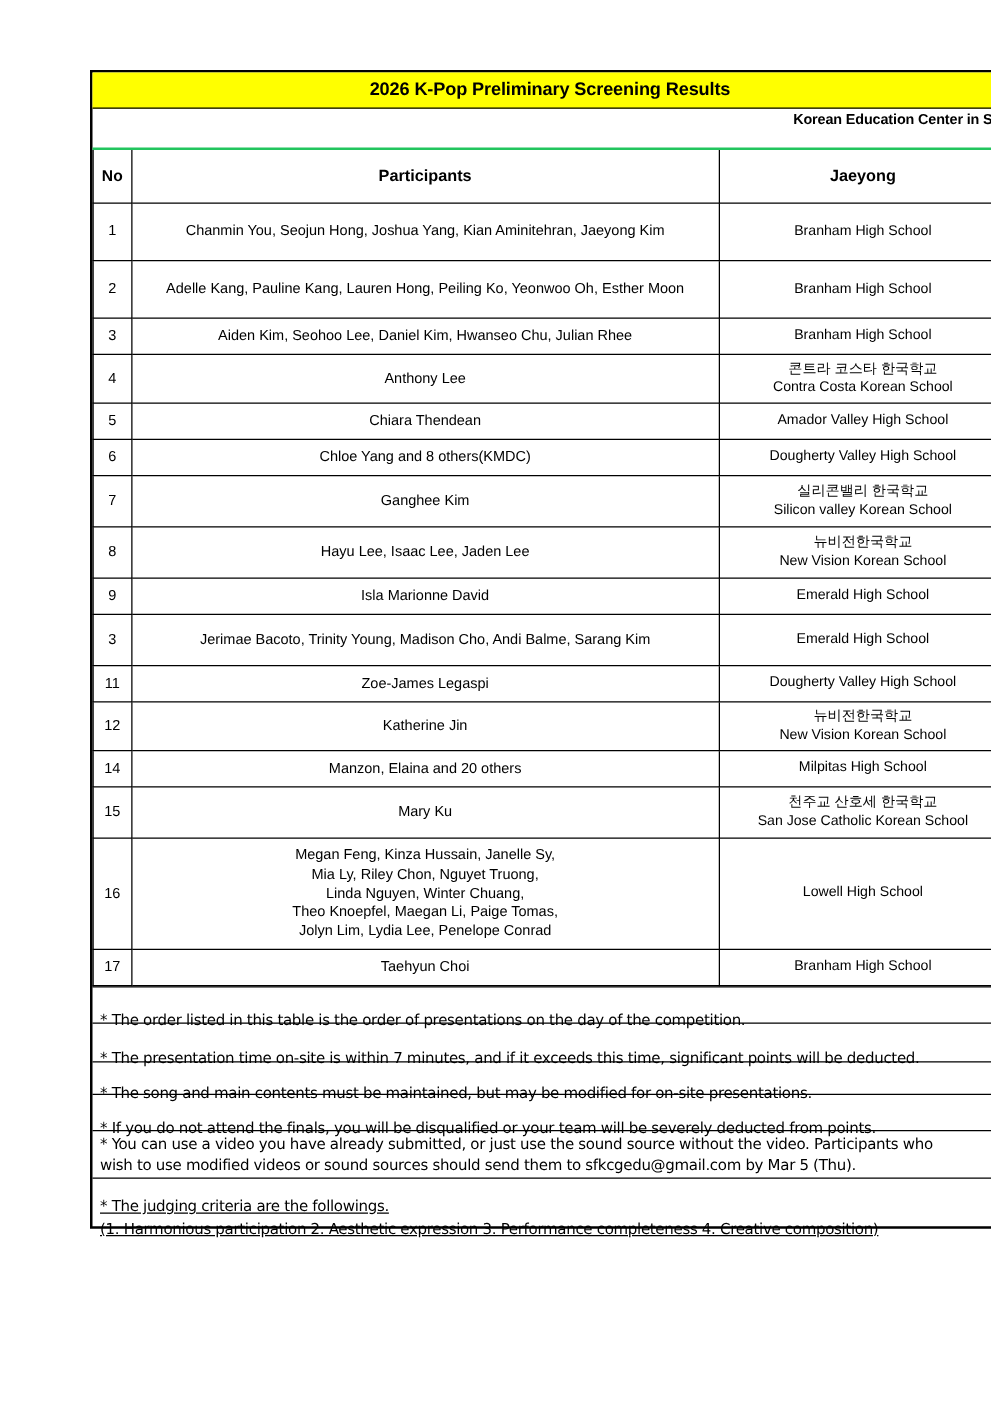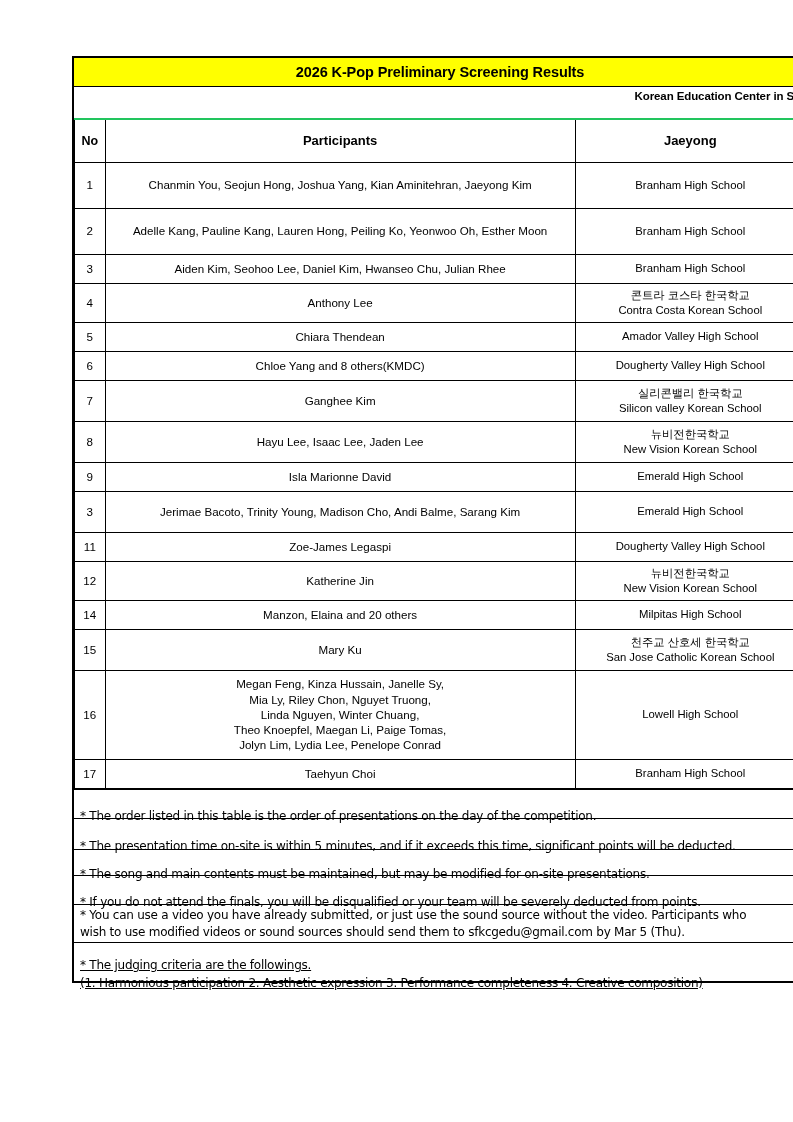--- a/index.html
+++ b/index.html
@@ -285,21 +285,21 @@
             </td>
           </tr>
         </tbody>
     </table>
 
     <div class="notes" id="notes-block">
         <div class="note-row note-h1">
           <div class="note-text">* The order listed in this table is the order of presentations on the day of the competition.</div>
         </div>
         <div class="note-row note-h2">
-          <div class="note-text">* The presentation time  on-site is within 5 minutes, and if it exceeds this time, significant points will be deducted.</div>
+          <div class="note-text">* The presentation time  on-site is within 7 minutes, and if it exceeds this time, significant points will be deducted.</div>
         </div>
         <div class="note-row note-h4">
           <div class="note-text">*  The song and main contents must be maintained, but may be modified for on-site presentations.</div>
         </div>
         <div class="note-row note-h3">
           <div class="note-text">* If you do not attend the finals, you will be disqualified or your team will be severely deducted from points.</div>
         </div>
         <div class="note-row note-h5">
           <div class="note-text">* You can use a video you have already submitted, or just use the sound source without the video. Participants who
 wish to use modified videos or sound sources should send them to sfkcgedu@gmail.com by Mar 5 (Thu).</div>

